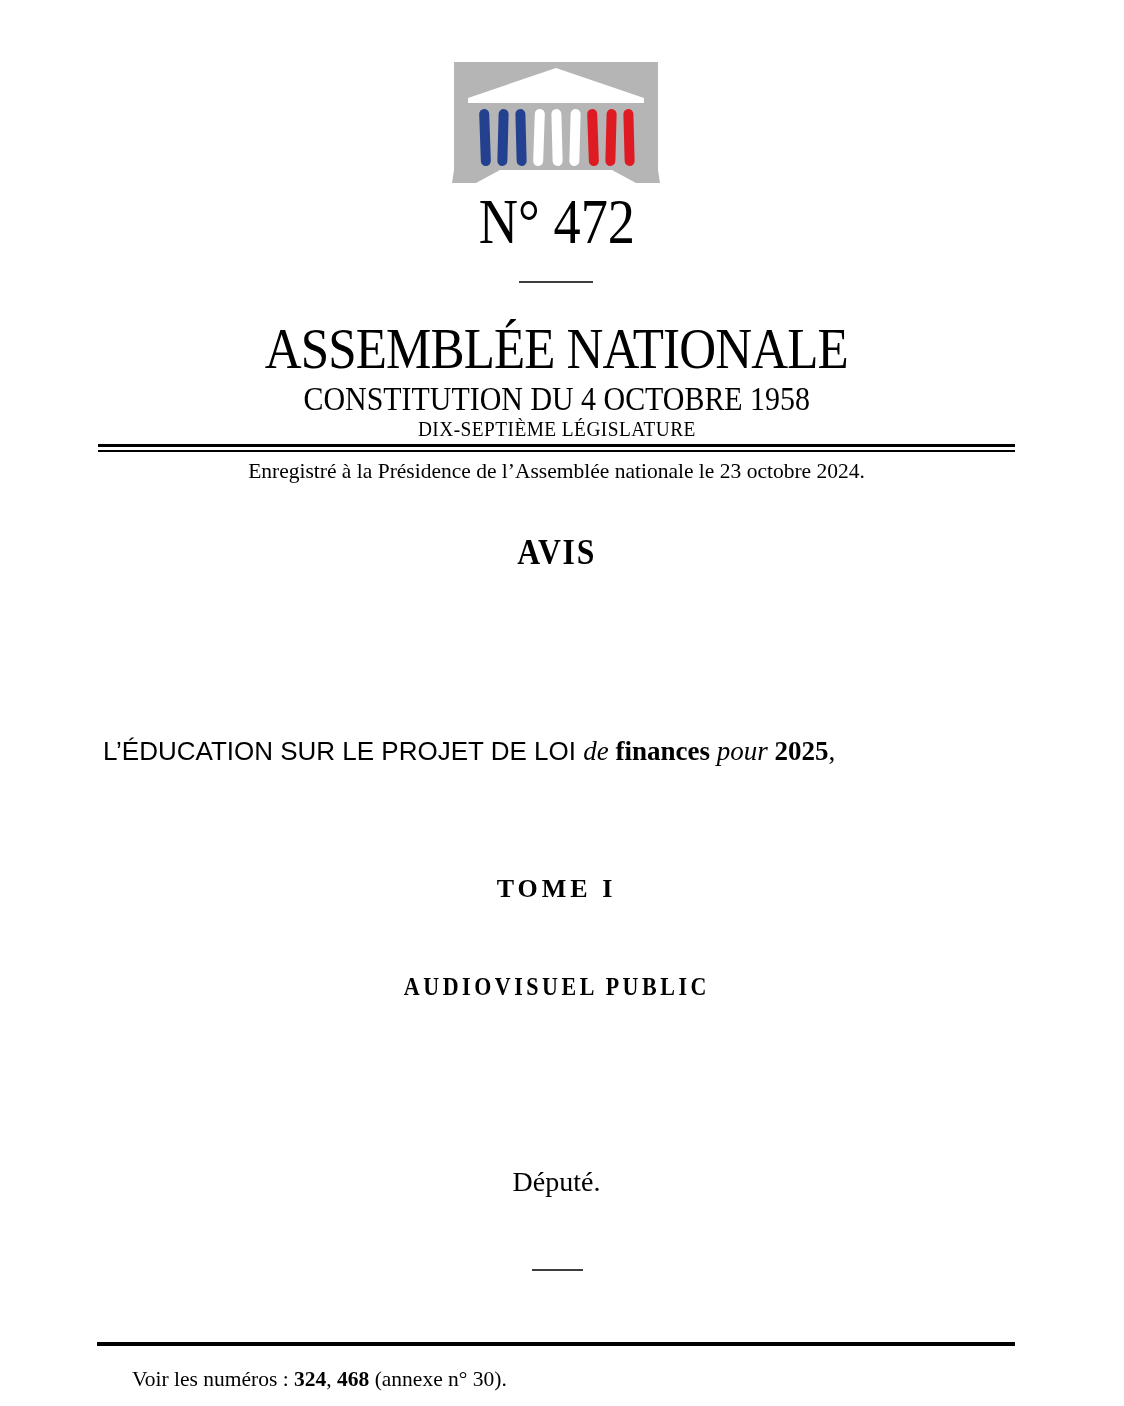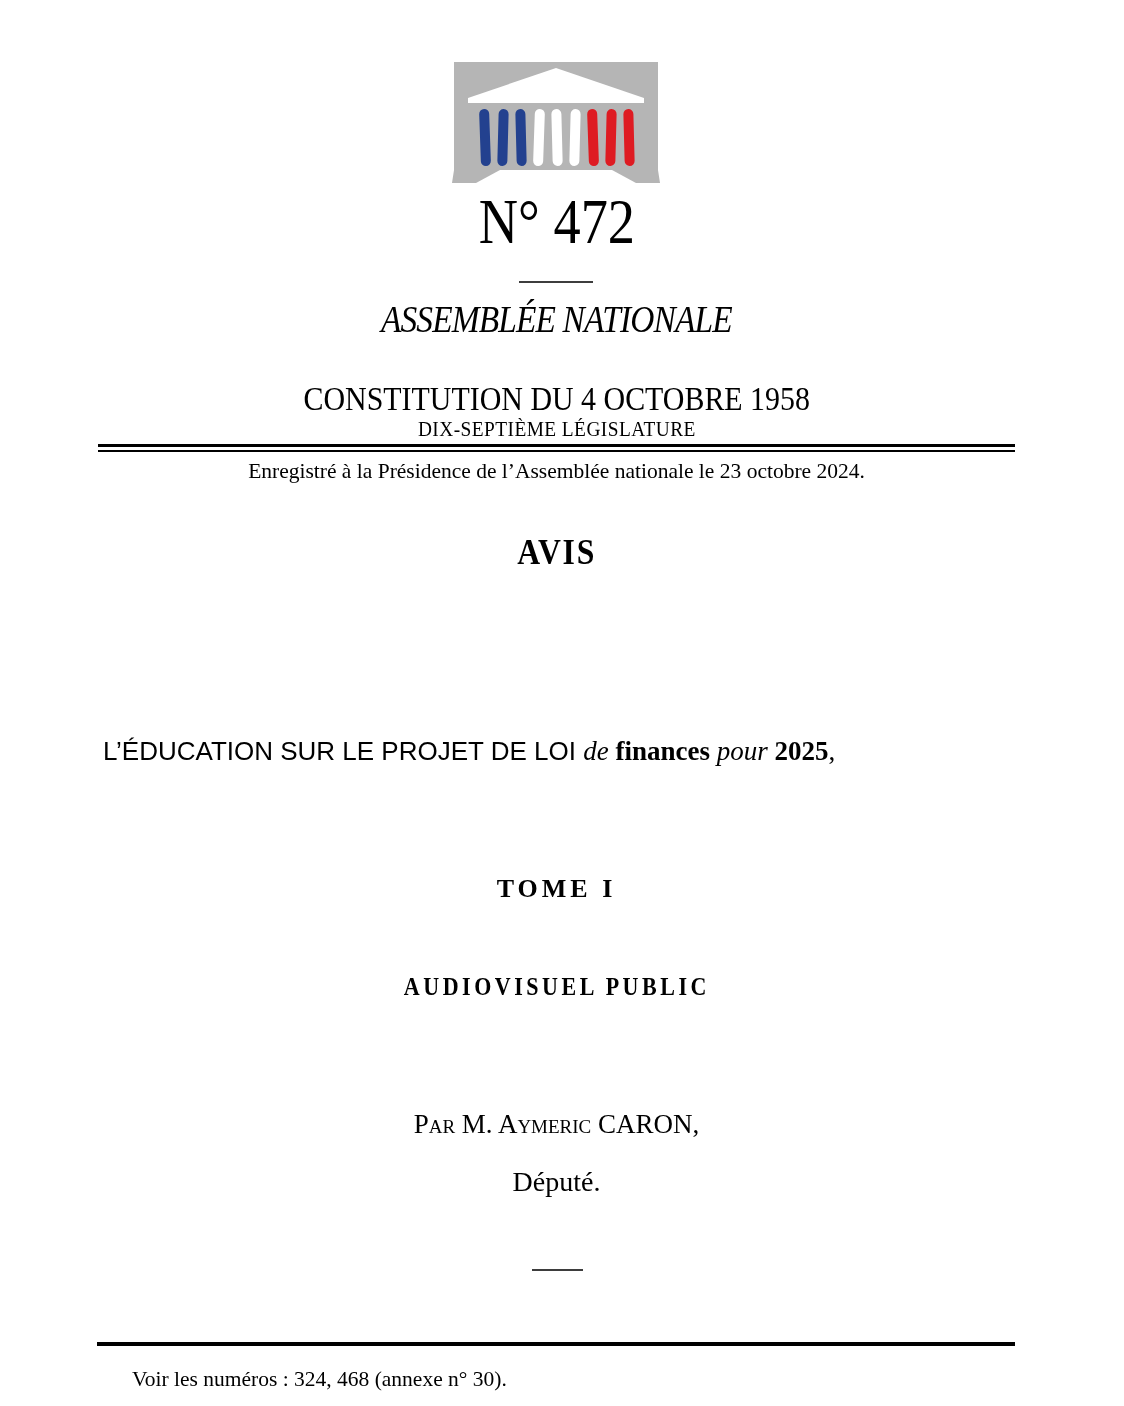--- a/index.html
+++ b/index.html
@@ -11,21 +11,21 @@
     font-family:"Liberation Serif", serif;
     overflow:hidden;
   }
   .abs{position:absolute;}
   .centered{left:0;width:1113px;text-align:center;}
   .narrow{display:inline-block;transform:scaleX(0.88);transform-origin:50% 50%;}
   .narrower{display:inline-block;transform:scaleX(0.85);transform-origin:50% 50%;}
 
   .doc-number{top:190px;font-size:64px;line-height:1;}
   .rule-short-top{top:281px;left:519px;width:74px;height:2px;background:#3d3d3d;}
-  .institution{top:300px;font-size:38px;line-height:1;letter-spacing:-1px;font-style:italic;}
+  .institution{top:320px;font-size:58px;line-height:1;letter-spacing:-1px;}
   .constitution{top:382px;font-size:34px;line-height:1;}
   .legislature{top:418px;font-size:22px;line-height:1;letter-spacing:0.5px;}
   .double-rule{top:444px;left:98px;width:917px;height:3px;border-top:3px solid #000;border-bottom:2px solid #000;background:#fff;}
   .registration{top:459px;font-size:21.5px;line-height:1.2;}
   .doc-type{top:534px;font-size:36px;line-height:1;font-weight:bold;letter-spacing:2px;}
   .presented{top:651px;font-size:25px;line-height:1;letter-spacing:0.5px;}
 
   .commission{top:736px;left:103px;width:912px;
     font-family:"Liberation Sans", sans-serif;
     font-size:26px;line-height:31px;}
@@ -35,21 +35,21 @@
   .seg-b{font-family:"Liberation Serif", serif;font-weight:bold;font-size:27px;}
   .seg-r{font-family:"Liberation Serif", serif;font-size:27px;}
 
   .tome{top:876px;font-size:26px;line-height:1;font-weight:bold;letter-spacing:4px;}
   .subject{top:974px;font-size:25px;line-height:1;font-weight:bold;letter-spacing:4px;}
   .author{top:1111px;font-size:27px;line-height:1;font-variant:small-caps;}
   .role{top:1167px;font-size:28px;line-height:1.1;}
   .rule-short-bottom{top:1269px;left:532px;width:51px;height:2px;background:#3d3d3d;}
   .footer-rule{top:1342px;left:97px;width:918px;height:4px;background:#000;}
   .footer-text{top:1367px;left:132px;font-size:21.5px;line-height:1.2;}
-  .footer-text b{font-weight:normal;}
+  .footer-text b{font-weight:bold;}
 
   .logo-wrap{top:62px;left:452px;width:208px;height:121px;}
 </style>
 </head>
 <body>
 
 <div class="page">
 
   <div class="abs logo-wrap">
     <svg width="208" height="121" viewBox="0 0 208 121" xmlns="http://www.w3.org/2000/svg">
@@ -111,21 +111,20 @@
   <div class="abs commission">
     <div class="l2"><span>L’ÉDUCATION SUR LE PROJET DE LOI </span><span class="seg-it">de </span><span class="seg-b">finances</span><span class="seg-it"> pour </span><span class="seg-b">2025</span><span class="seg-r">,</span></div>
   </div>
 
   <div class="abs centered tome">TOME I</div>
 
   <div class="abs centered subject">
     <span class="narrow">AUDIOVISUEL PUBLIC</span>
   </div>
 
-  <div class="abs centered author">Par M. Aymeric CARON,</div>
 
   <div class="abs centered role">Député.</div>
 
   <div class="abs rule-short-bottom"></div>
 
   <div class="abs footer-rule"></div>
 
   <div class="abs footer-text"><span>Voir les numéros : </span><b>324</b><span>, </span><b>468</b><span> (annexe n° 30).</span></div>
 
 </div>

